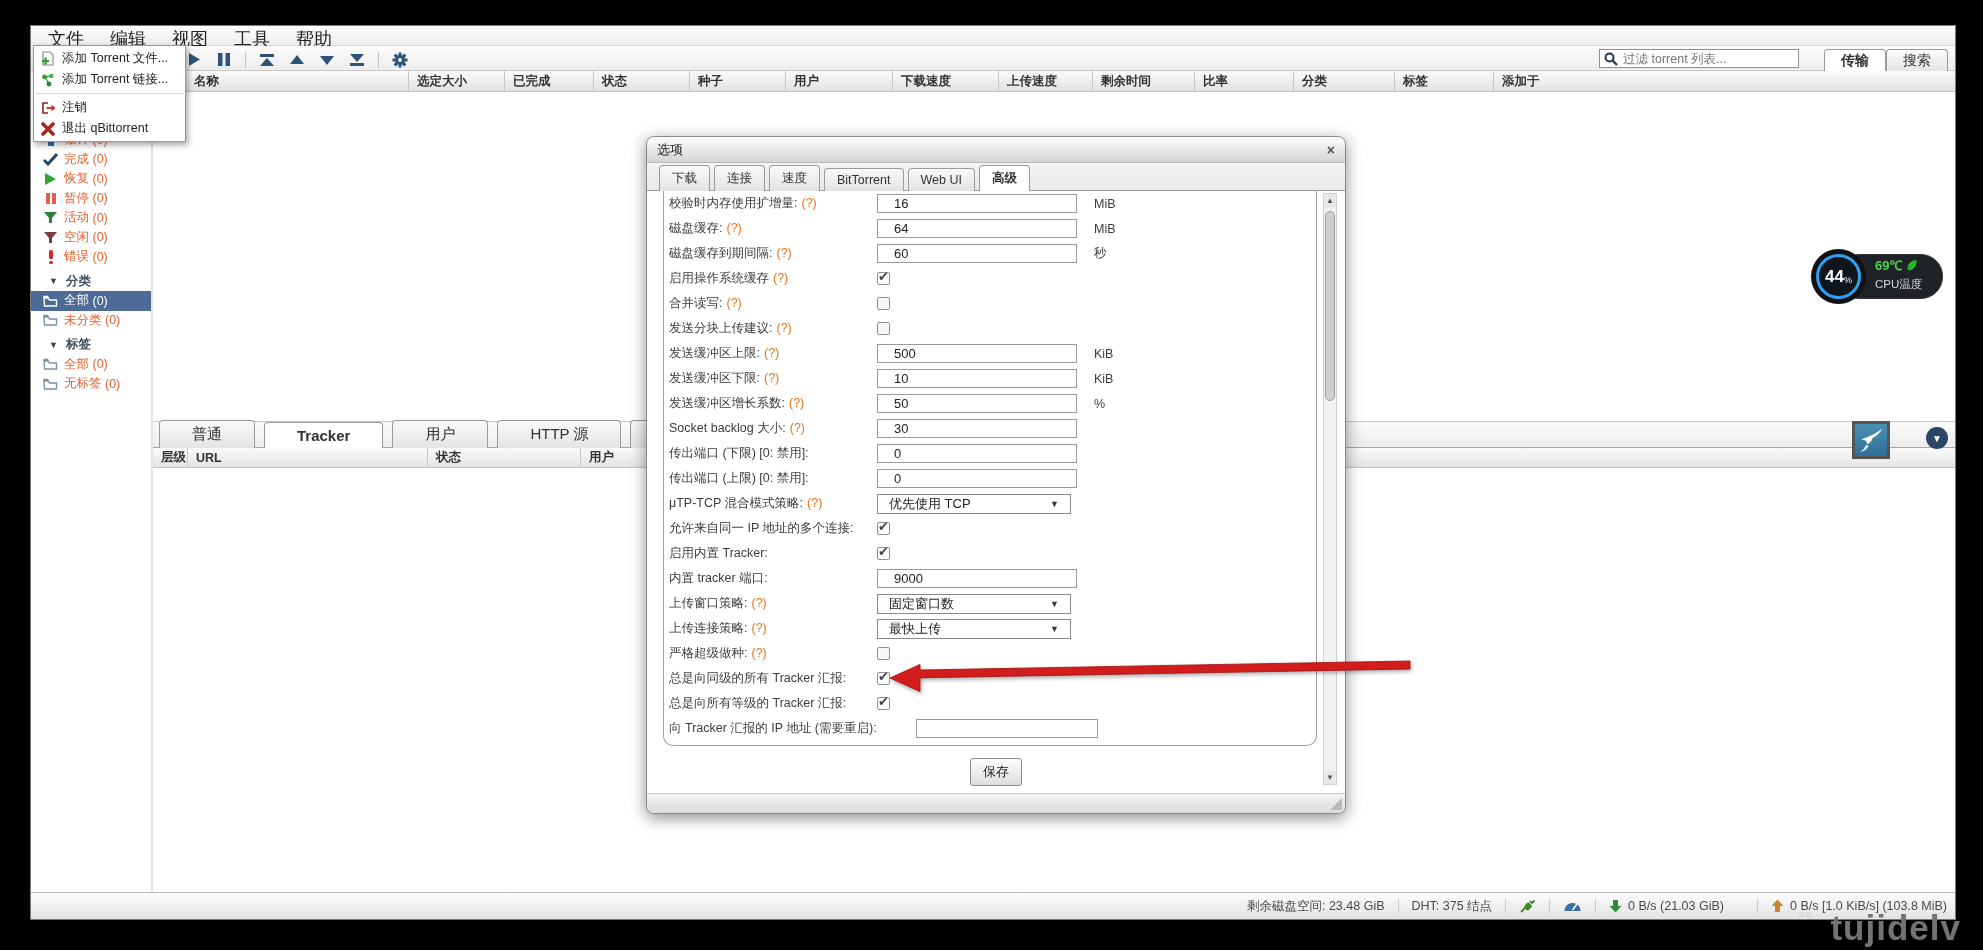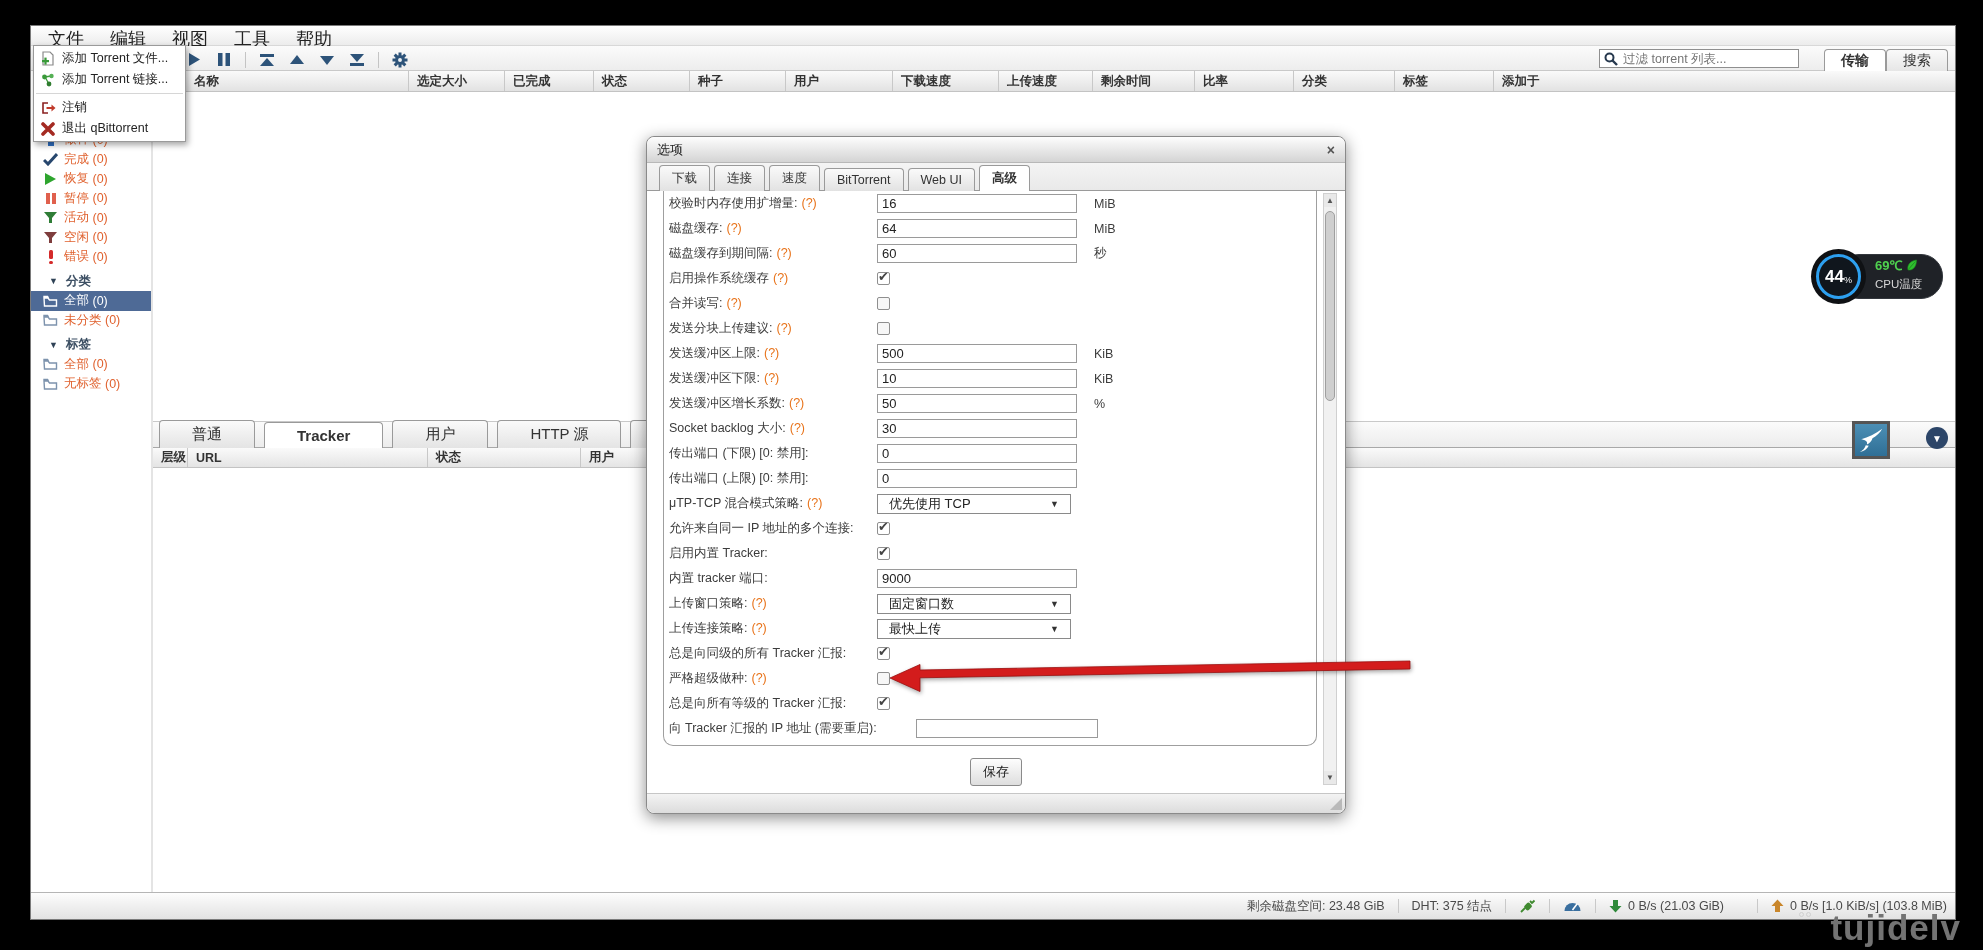--- a/index.html
+++ b/index.html
@@ -66,21 +66,21 @@
   .dlg-close { margin-left:auto; color:#555; font-weight:bold; font-size:14px; line-height:1; }
   .dlg-tabs { height:28px; background:linear-gradient(#f4f4f4,#e9e9e9); border-bottom:1px solid #9a9a9a; display:flex; align-items:flex-end; padding-left:12px; }
   .dtab { border:1px solid #9a9a9a; border-bottom:none; border-radius:4px 4px 0 0; background:linear-gradient(#fafafa,#e2e2e2); font-size:12.5px; color:#333; padding:4px 12px; margin-right:4px; position:relative; top:1px; }
   .dtab.active { background:#fff; font-weight:bold; }
   .dlg-body { position:relative; height:602px; }
   .fieldset { position:absolute; left:16px; top:0; width:654px; height:555px; border:1px solid #9f9f9f; border-top:none; border-radius:0 0 10px 10px; pointer-events:none; }
   .drows { position:absolute; left:0; top:0; width:670px; }
   .drow { height:25px; display:flex; align-items:center; padding-left:22px; }
   .dlabel { width:208px; font-size:12.5px; color:#3c3c3c; white-space:nowrap; flex:0 0 208px; }
   .help { color:#e8731a; text-decoration:none; margin-left:4px; }
-  .dinput { width:200px; height:19px; border:1px solid #9a9a9a; font-size:13px; padding:0 4px; color:#222; font-family:"Liberation Sans",sans-serif; background:#fff; }
+  .dinput { width:200px; height:19px; border:1px solid #9a9a9a; font-size:13px; padding:0 16px; color:#222; font-family:"Liberation Sans",sans-serif; background:#fff; }
   .dinput.short { width:182px; margin-left:39px; }
   .cb { width:13px; height:13px; border:1px solid #8f8f8f; border-radius:2px; background:#f7f7f7; position:relative; display:inline-block; }
   .cb[data-checked="true"] { background:#fff; }
   .cb[data-checked="true"]::after { content:"✔"; position:absolute; left:0px; top:-4px; font-size:13px; color:#444; }
   .sel { width:194px; height:20px; border:1px solid #8a8a8a; background:#fff; display:flex; align-items:center; font-size:13px; color:#222; padding:0 11px; }
   .sel .sarrow { margin-left:auto; font-size:9px; color:#333; }
   .dunit { margin-left:17px; font-size:12.5px; color:#3c3c3c; }
   .dlg-scroll { position:absolute; left:676px; top:2px; width:14px; height:592px; background:#f1f1f1; border:1px solid #d0d0d0; }
   .scr-btn { position:absolute; left:0; width:12px; height:13px; background:#e9e9e9; color:#555; font-size:8px; display:flex; align-items:center; justify-content:center; }
   .scr-thumb { position:absolute; left:1px; top:17px; width:10px; height:190px; background:#cfcfcf; border:1px solid #9f9f9f; border-radius:5px; }
@@ -528,26 +528,26 @@
           </div>
         </div>
       <div class="drow">
           <span class="dlabel"><span>上传连接策略:</span><a class="help">(?)</a></span>
           <div class="sel">
             <span>最快上传</span>
             <span class="sarrow">▼</span>
           </div>
         </div>
       <div class="drow">
+          <span class="dlabel"><span>严格超级做种:</span><a class="help">(?)</a></span>
+          <span class="cb" data-checked="false"></span>
+        </div>
+      <div class="drow">
           <span class="dlabel"><span>总是向同级的所有 Tracker 汇报:</span></span>
           <span class="cb" data-checked="true"></span>
-        </div>
-      <div class="drow">
-          <span class="dlabel"><span>严格超级做种:</span><a class="help">(?)</a></span>
-          <span class="cb" data-checked="false"></span>
         </div>
       <div class="drow">
           <span class="dlabel"><span>总是向所有等级的 Tracker 汇报:</span></span>
           <span class="cb" data-checked="true"></span>
         </div>
       <div class="drow">
           <span class="dlabel"><span>向 Tracker 汇报的 IP 地址 (需要重启):</span></span>
           <input class="dinput short" value="" style="">
         </div>
     </div>

